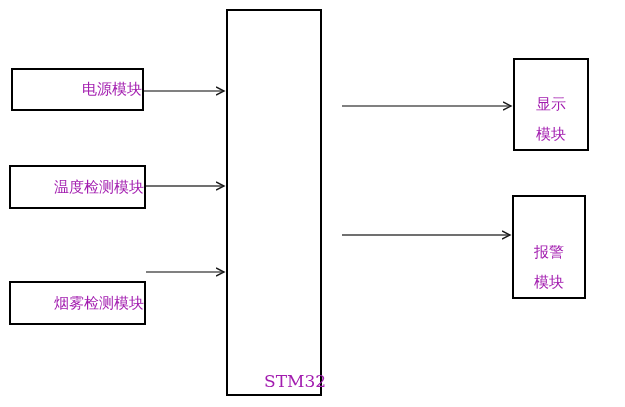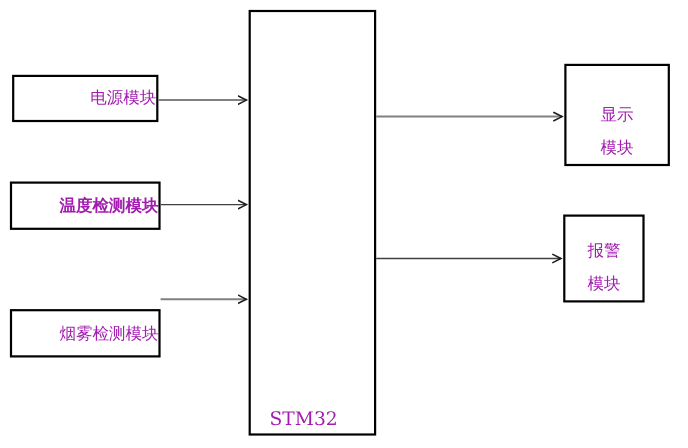--- a/index.html
+++ b/index.html
@@ -24,34 +24,34 @@
     align-items: center;
     justify-content: flex-end;
     color: #a21caf;
   }
   .box .label {
     font-size: 15px;
     white-space: nowrap;
   }
   
   .box-power  { left: 11px;  top: 68px;  width: 133px; height: 43px; }
-  .box-temp   { left: 9px;   top: 165px; width: 137px; height: 44px; font-weight: bold; }
+  .box-temp   { left: 9px;   top: 165px; width: 137px; height: 44px; }
   .box-smoke  { left: 9px;   top: 251px; width: 137px; height: 44px; margin-top: 30px; }
   
   .box-mcu {
-    left: 226px; top: 9px; width: 116px; height: 387px;
+    left: 226px; top: 9px; width: 96px; height: 387px;
     flex-direction: column;
     align-items: flex-start;
-    padding-left: 17px;
+    padding-left: 36px;
   }
   .box-mcu .line1 { font-size: 17px; line-height: 26px; }
   .box-mcu .line2 { font-size: 15px; line-height: 26px; }
   
-  .box-display { left: 513px; top: 58px;  width: 96px; height: 93px; flex-direction: column; }
-  .box-alarm   { left: 512px; top: 195px; width: 74px; height: 80px; flex-direction: column; }
+  .box-display { left: 513px; top: 58px;  width: 76px; height: 93px; flex-direction: column; }
+  .box-alarm   { left: 512px; top: 195px; width: 74px; height: 104px; flex-direction: column; }
   .two-line .tline { font-size: 15px; line-height: 30px; white-space: nowrap; }
   
   .arrows {
     position: absolute;
     left: 0; top: 0;
     width: 625px;
     height: 407px;
     pointer-events: none;
   }
 </style>

